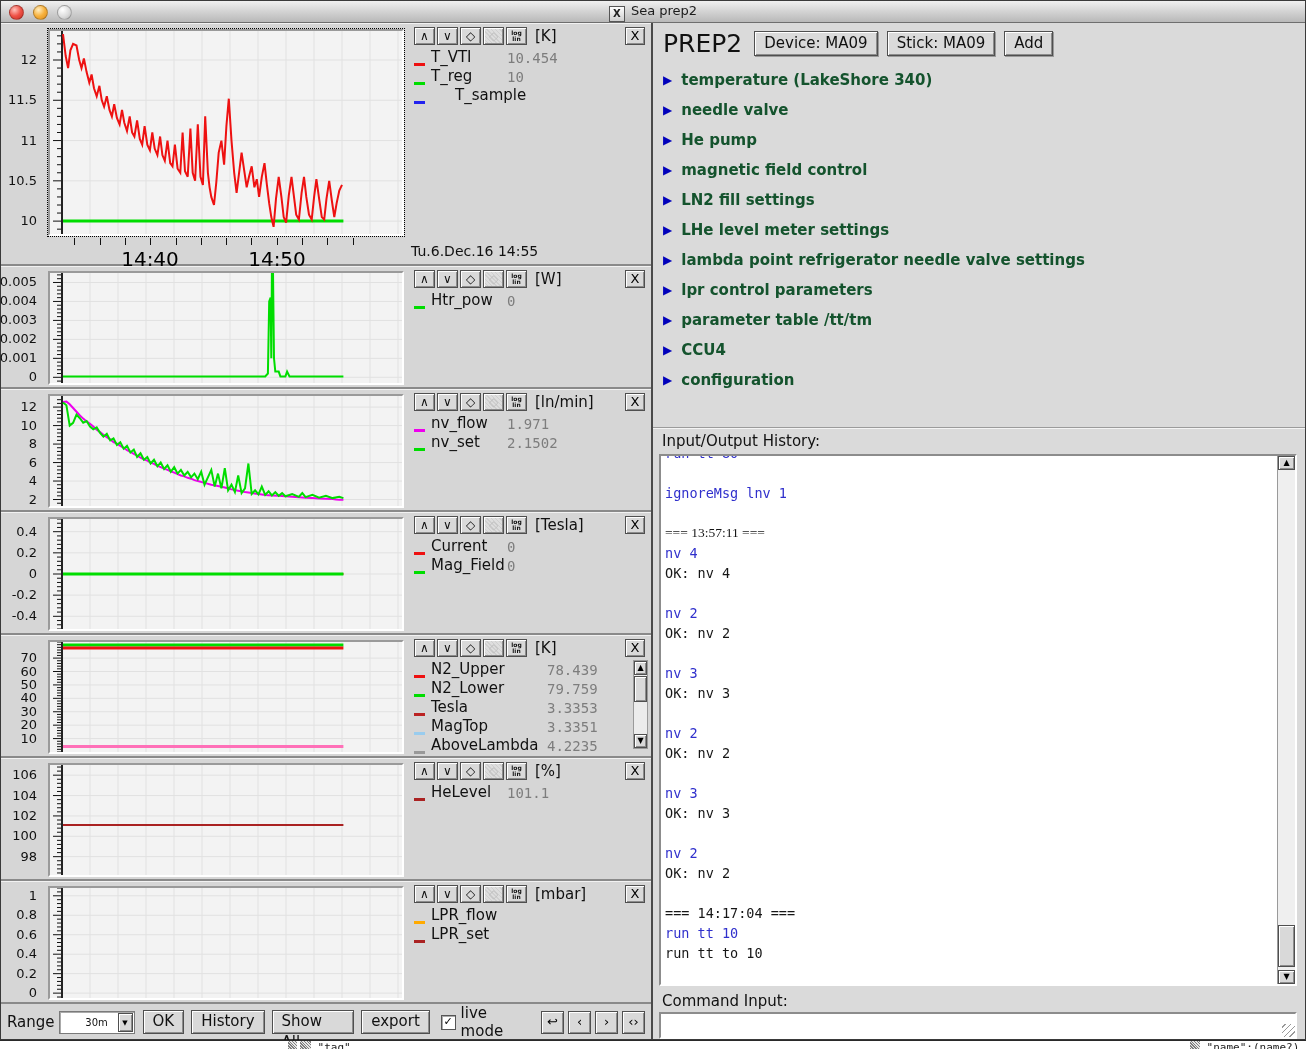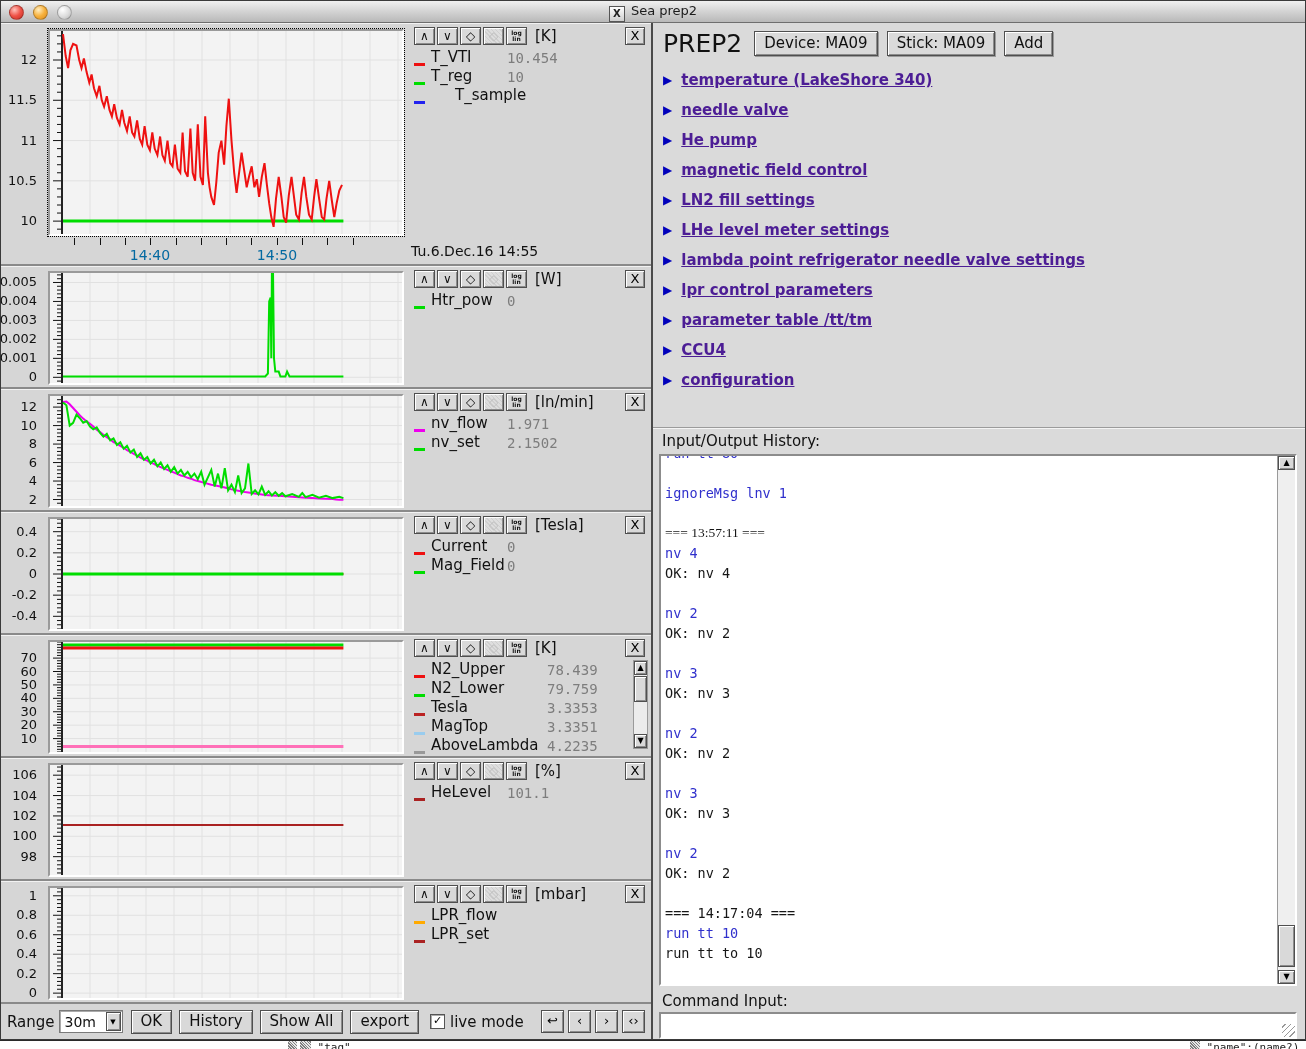--- a/index.html
+++ b/index.html
@@ -38,48 +38,48 @@
   .dash{width:11px;height:3px;margin-right:6px;flex:none;}
   .lname{white-space:nowrap;}
   .lval{color:#7d7d7d;font-family:"DejaVu Sans Mono",monospace;font-size:14px;white-space:pre;}
   .lsb{position:absolute;right:3px;top:25px;bottom:7px;width:15px;background:#ececec;border:1px solid #9a9a9a;box-sizing:border-box;}
   .sbb{position:absolute;left:0;right:0;height:14px;background:#d9d9d9;border:1px solid #4f4f4f;
       box-shadow:inset 1px 1px 0 #fff,inset -1px -1px 0 #8c8c8c;font-size:8px;line-height:12px;text-align:center;box-sizing:border-box;}
   .sbthumb{position:absolute;left:0;right:0;background:#d9d9d9;border:1px solid #4f4f4f;
       box-shadow:inset 1px 1px 0 #fff,inset -1px -1px 0 #8c8c8c;box-sizing:border-box;}
   .xaxis{position:absolute;left:47px;height:30px;}
   .xt{position:absolute;top:0;width:1px;height:7px;background:#111;}
-  .xl{position:absolute;top:9px;font-size:14px;color:#0369a1;transform:translateX(-50%);}
+  .xl{position:absolute;top:9px;font-size:20px;color:#000000;transform:translateX(-50%);}
   .pdate{position:absolute;left:410px;bottom:5px;font-size:14px;color:#111;}
   
   .ctrlbar{flex:1;display:flex;align-items:center;padding-left:6px;position:relative;}
   .clabel{font-size:15px;color:#111;margin-right:4px;}
   .combo{display:flex;align-items:center;height:21px;border:1px solid #7a7a7a;background:#fff;
       box-shadow:inset 1px 1px 0 #aaa;margin-right:8px;}
-  .combo-text{width:40px;padding-left:5px;font-size:14px;color:#111;}
+  .combo-text{width:40px;padding-left:17px;font-size:10px;color:#111;text-align:center;}
   .combo-arr{width:15px;height:19px;margin:0 1px;background:#d9d9d9;border:1px solid #4f4f4f;
       box-shadow:inset 1px 1px 0 #fff,inset -1px -1px 0 #8c8c8c;font-size:7px;line-height:18px;text-align:center;box-sizing:border-box;}
   .btn{height:24px;padding:0 9px;margin-right:7px;background:#d9d9d9;border:1px solid #4f4f4f;
       box-shadow:inset 1px 1px 0 #ffffff,inset -1px -1px 0 #8c8c8c;font-size:15px;line-height:21px;color:#111;box-sizing:border-box;cursor:default;}
   .chk{width:13px;height:13px;background:#fff;border:1px solid #555;box-shadow:inset 1px 1px 0 #aaa;
       font-size:11px;line-height:12px;text-align:center;color:#000;margin:0 5px 0 4px;}
   .navgrp{margin-left:auto;margin-right:6px;display:flex;}
   .nbtn{width:23px;height:23px;margin-left:4px;background:#d9d9d9;border:1px solid #4f4f4f;
       box-shadow:inset 1px 1px 0 #ffffff,inset -1px -1px 0 #8c8c8c;font-size:13px;line-height:20px;text-align:center;box-sizing:border-box;}
   
   .right-pane{flex:1;position:relative;background:#dadada;}
   .prep-header{position:absolute;top:6px;left:10px;display:flex;align-items:center;}
   .prep-title{font-size:25px;color:#111;margin-right:12px;}
   .hbtn{height:25px;padding:0 9px;margin-right:9px;background:#dadada;border:1px solid #4f4f4f;
       box-shadow:inset 1px 1px 0 #ffffff,inset -1px -1px 0 #8c8c8c,1px 1px 0 #9a9a9a;
       font-size:15px;line-height:23px;color:#111;box-sizing:border-box;}
   .sections{position:absolute;top:42px;left:10px;right:10px;}
   .sec{height:30px;display:flex;align-items:center;cursor:default;}
   .tri{color:#0000bb;font-size:12px;margin-right:9px;}
-  .seclabel{font-size:15px;font-weight:bold;color:#4c1d95;text-decoration:underline;}
+  .seclabel{font-size:15px;font-weight:bold;color:#14532d;}
   .io-divider{position:absolute;left:0;right:0;top:404px;border-top:1px solid #9b9b9b;border-bottom:1px solid #f4f4f4;}
   .io-label,.cmd-label{position:absolute;left:9px;font-size:15px;color:#111;}
   .io-label{top:409px;}
   .cmd-label{top:969px;}
   .io-box{position:absolute;left:6px;right:8px;top:431px;height:532px;background:#fff;
       border:2px solid;border-color:#8c8c8c #ffffff #ffffff #8c8c8c;box-sizing:border-box;}
   .io-scroll{position:absolute;left:4px;top:0;right:18px;bottom:0;overflow:hidden;}
   .io-lines{margin-top:-11px;}
   .ioline{height:20px;font-family:"DejaVu Sans Mono",monospace;font-size:13.5px;white-space:pre;}
   .io-sb{position:absolute;top:0;bottom:0;right:0;width:17px;background:#efefef;border-left:1px solid #9a9a9a;}

